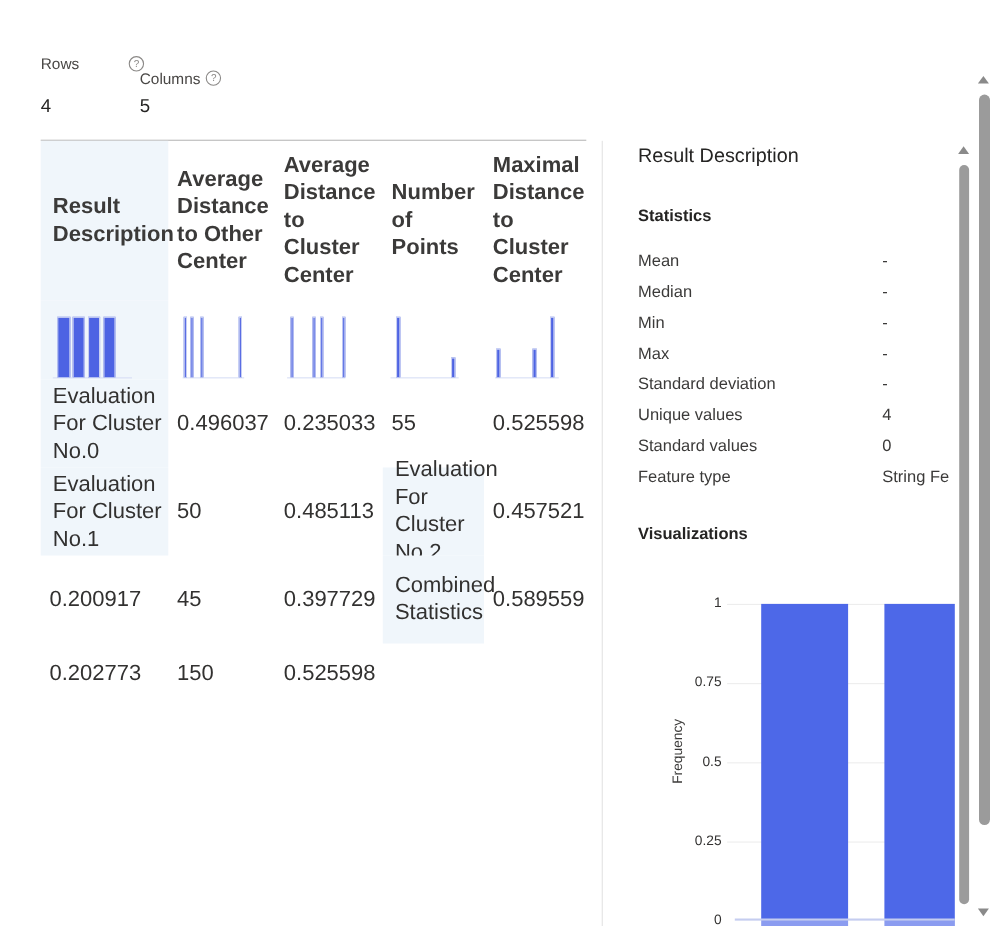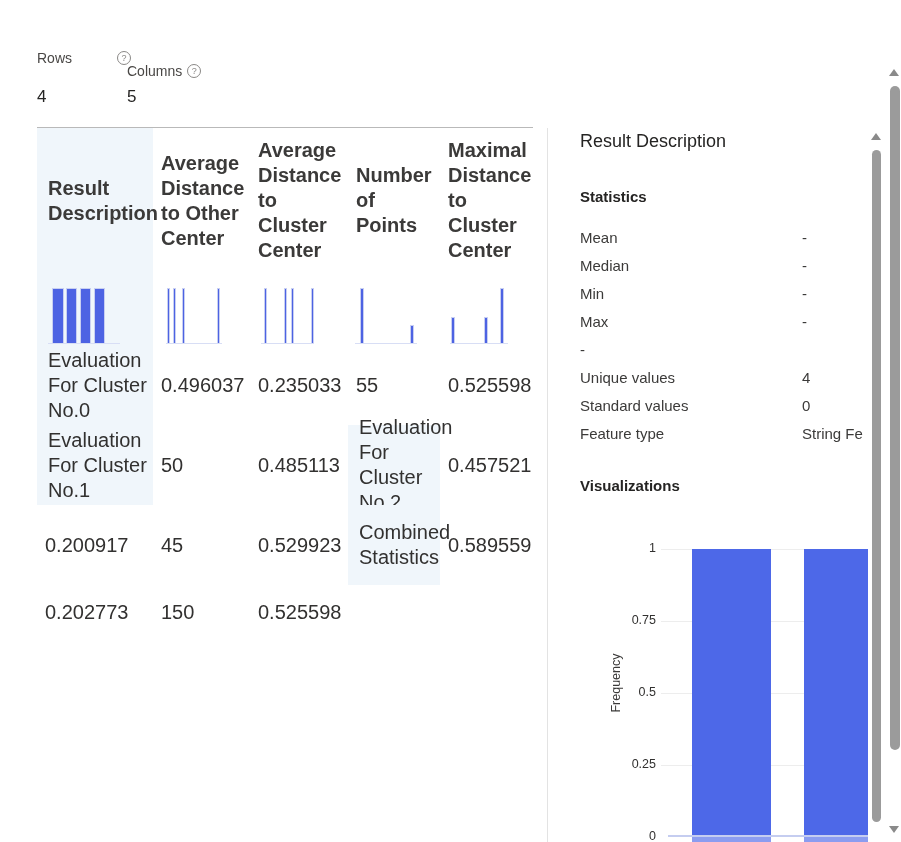--- a/index.html
+++ b/index.html
@@ -128,21 +128,21 @@
     <div class="cell">0.525598</div>
 
     <div class="cell c1">Evaluation For Cluster No.1</div>
     <div class="cell">50</div>
     <div class="cell">0.485113</div>
 
     <div class="cell c1">Evaluation For Cluster No.2</div>
     <div class="cell">0.457521</div>
     <div class="cell">0.200917</div>
     <div class="cell">45</div>
-    <div class="cell">0.529923</div>
+    <div class="cell">0.397729</div>
 
     <div class="cell c1">Combined Statistics</div>
     <div class="cell">0.589559</div>
     <div class="cell">0.202773</div>
     <div class="cell">150</div>
     <div class="cell">0.525598</div>
   </div>
 
   <div class="v-divider"></div>
 
@@ -160,20 +160,21 @@
     </div>
     <div class="stat-row">
       <span class="stat-label">Min</span>
       <span class="stat-value">-</span>
     </div>
     <div class="stat-row">
       <span class="stat-label">Max</span>
       <span class="stat-value">-</span>
     </div>
     <div class="stat-row">
+      <span class="stat-label">Standard deviation</span>
       <span class="stat-value">-</span>
     </div>
     <div class="stat-row">
       <span class="stat-label">Unique values</span>
       <span class="stat-value">4</span>
     </div>
     <div class="stat-row">
       <span class="stat-label">Standard values</span>
       <span class="stat-value">0</span>
     </div>

